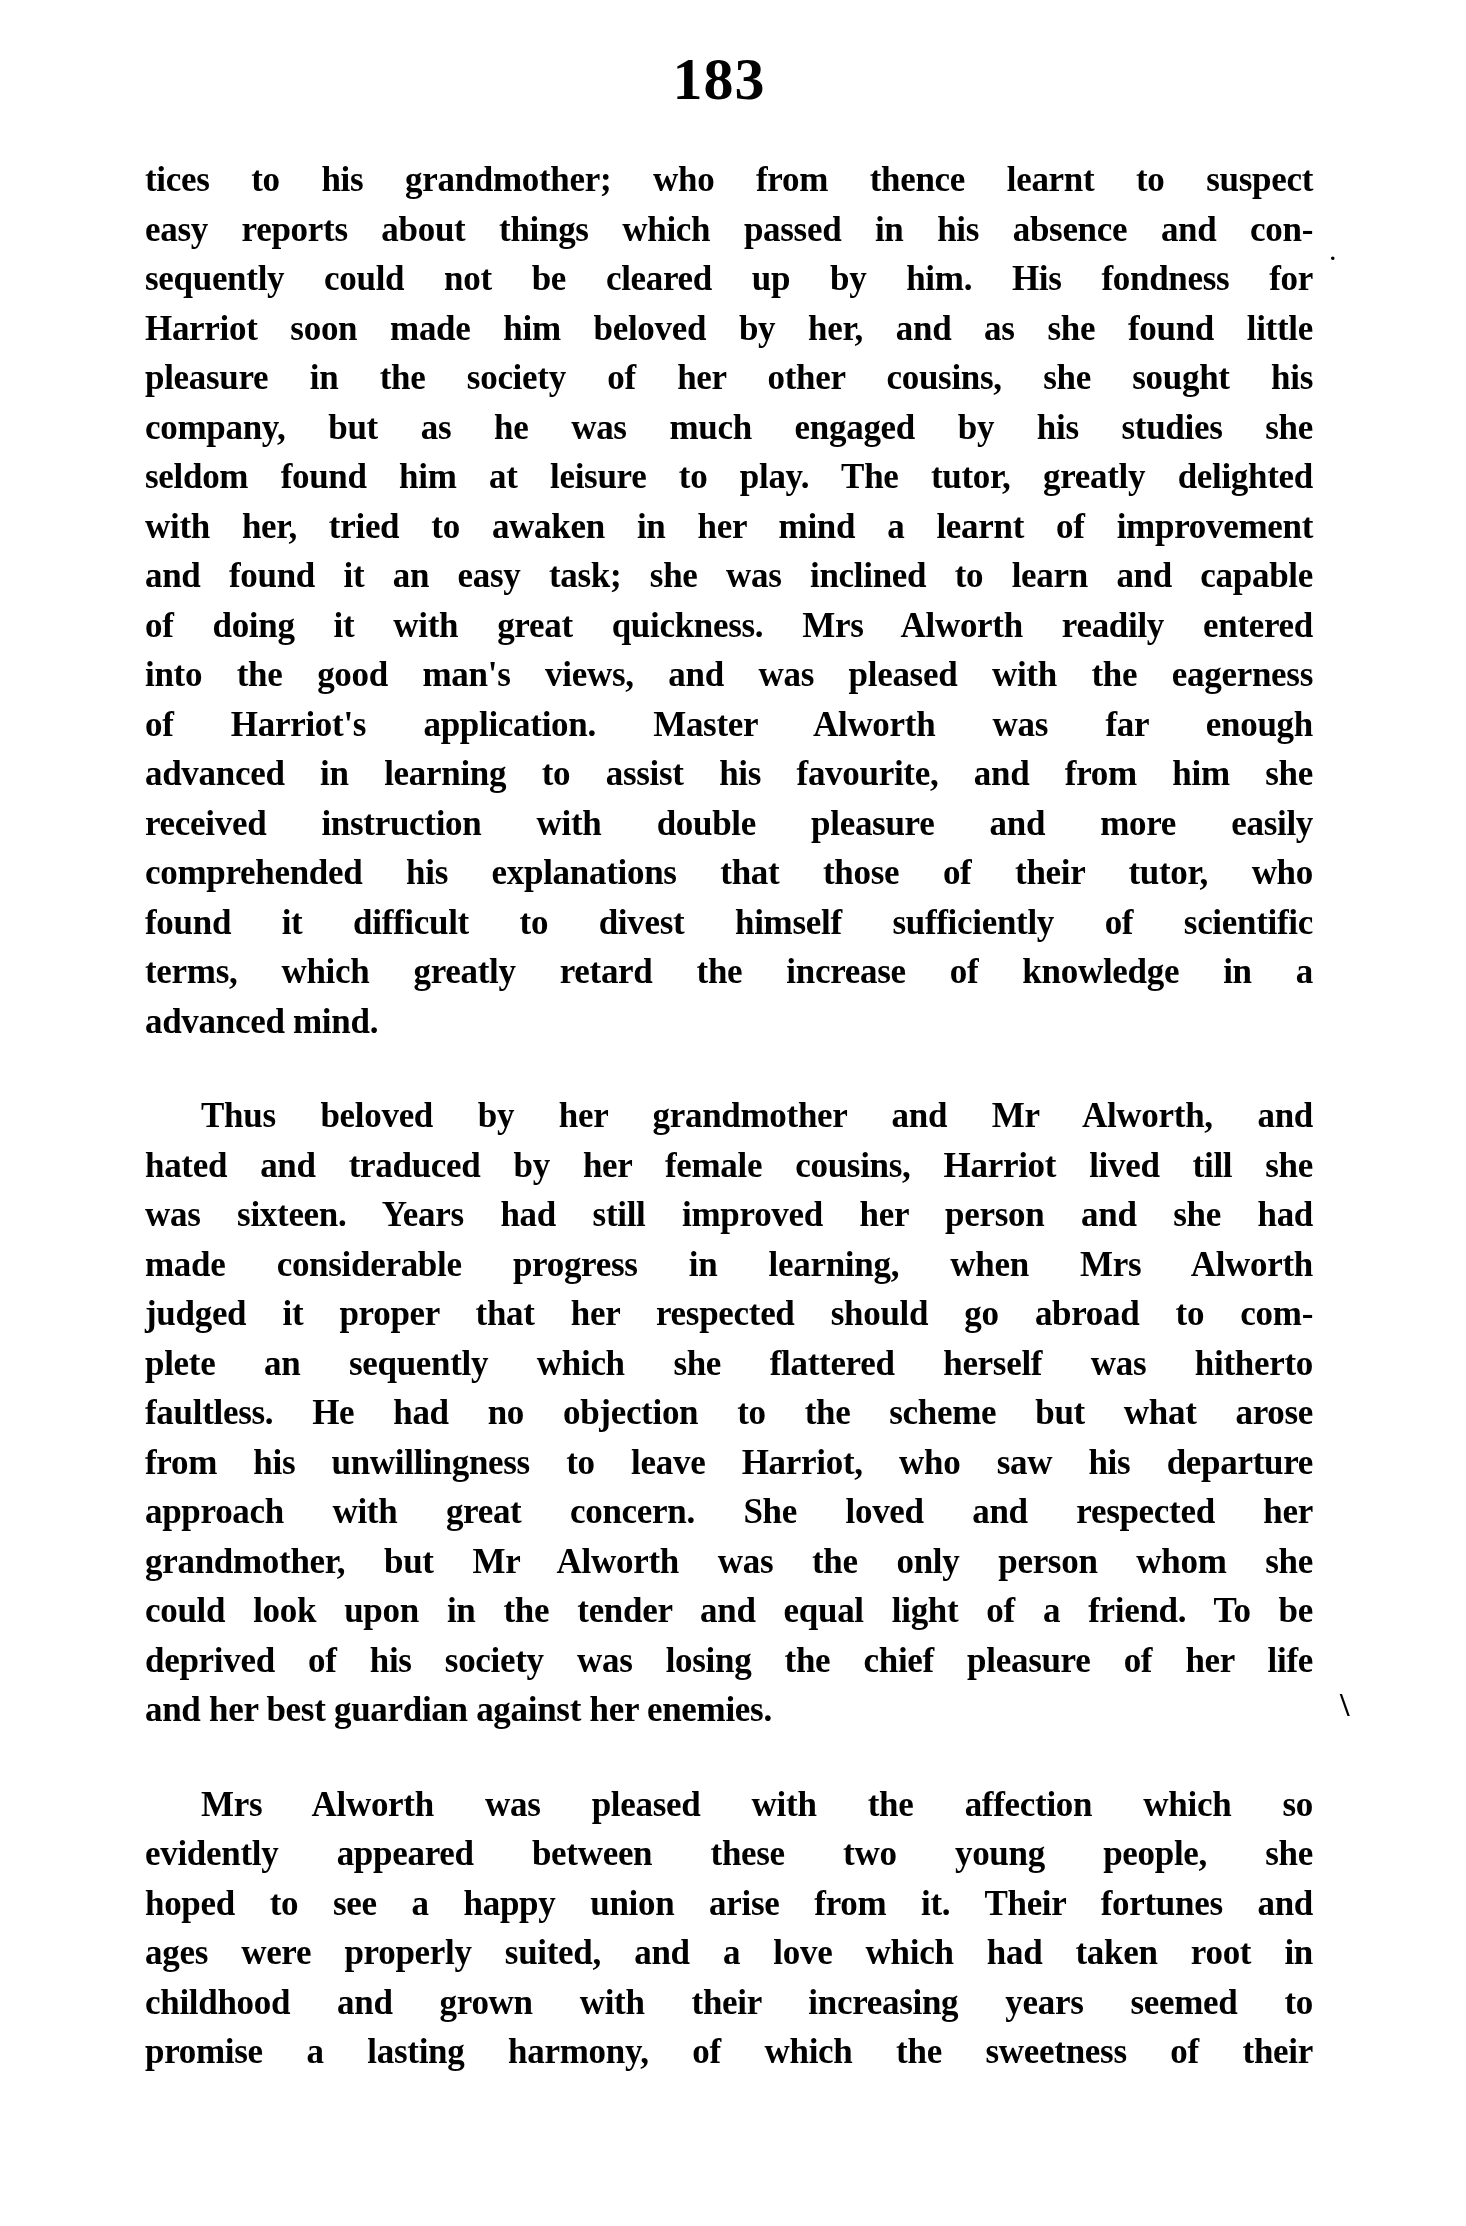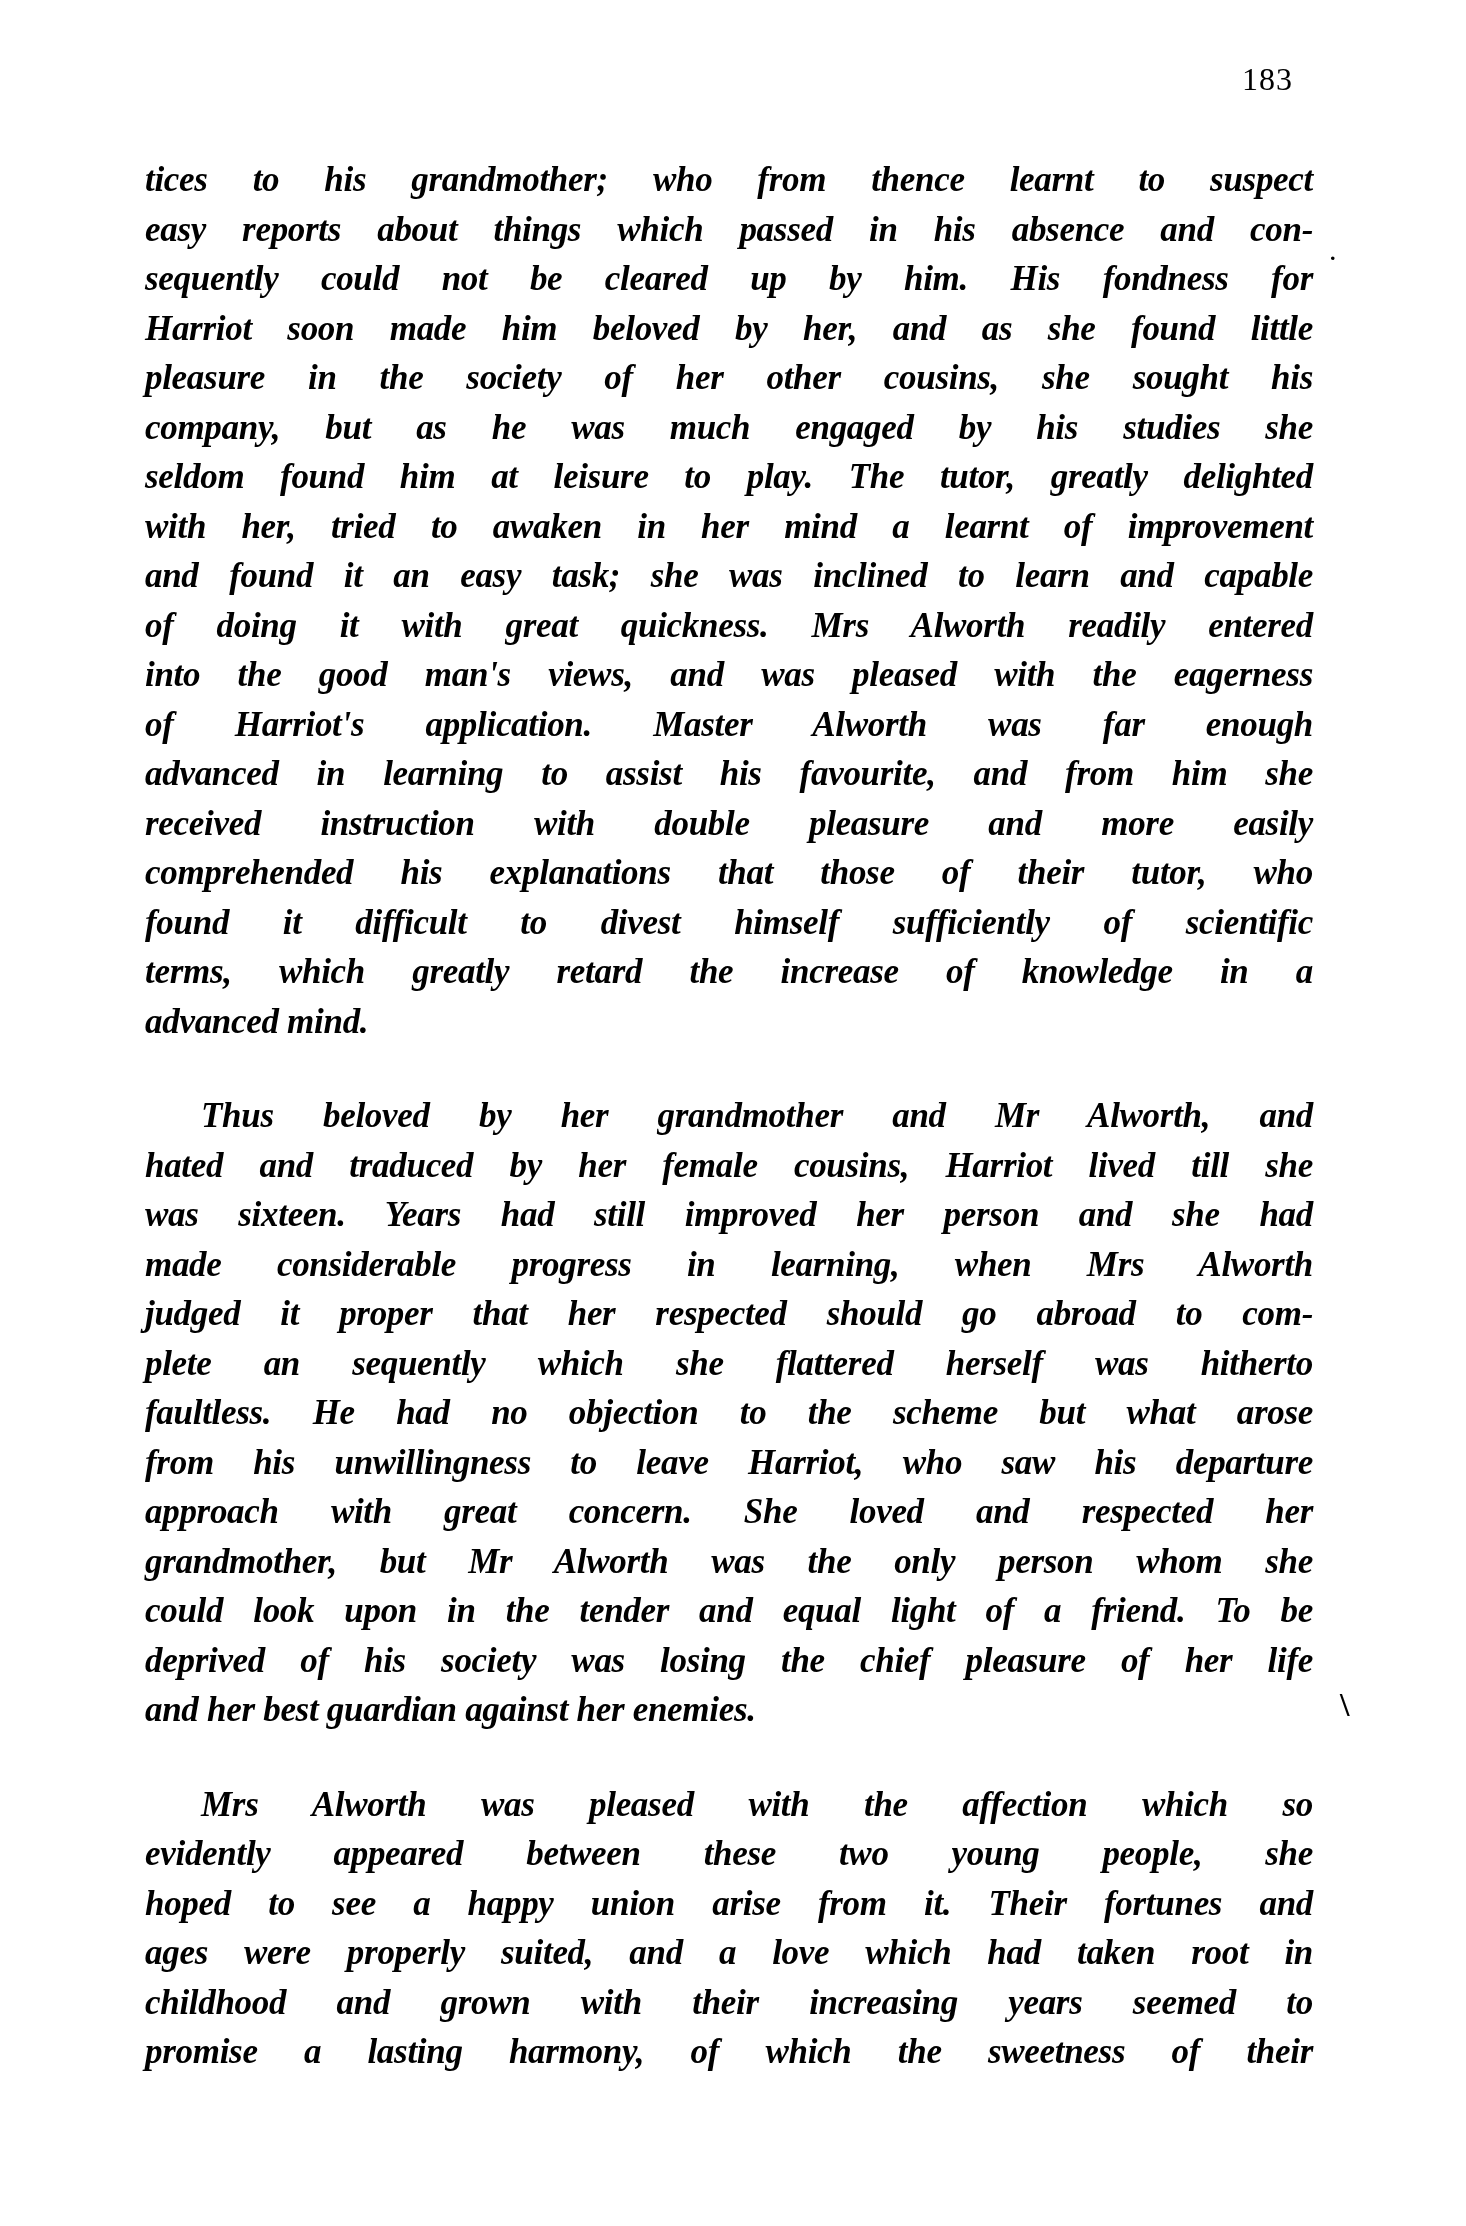--- a/index.html
+++ b/index.html
@@ -14,45 +14,44 @@
     background: #ffffff;
     overflow: hidden;
     font-family: "Liberation Serif", "DejaVu Serif", serif;
     color: #000000;
   }
   .page-number {
     position: absolute;
     top: 54px;
     left: 145px;
     width: 1168px;
-    text-align: right;
+    text-align: center;
     padding-right: 20px;
     box-sizing: border-box;
-    font-size: 32px;
-    font-weight: 400;
+    font-size: 60px;
+    font-weight: 700;
     line-height: 50px;
     letter-spacing: 1px;
   }
   .text-block {
     position: absolute;
     top: 155px;
     left: 145px;
     width: 1168px;
   }
   .paragraph { margin: 0; padding: 0; }
   .line {
     height: 49.5px;
     line-height: 49.5px;
     font-size: 35px;
     font-weight: 700;
     letter-spacing: -0.3px;
     white-space: normal;
     text-align: justify;
     text-align-last: justify;
-    font-style: italic;
   }
   .line.indent { padding-left: 56px; margin-top: 45px; }
   .line.last { text-align-last: left; }
   .artifact {
     position: absolute;
     font-size: 30px;
     font-weight: 700;
     color: #000;
     line-height: 1;
   }

